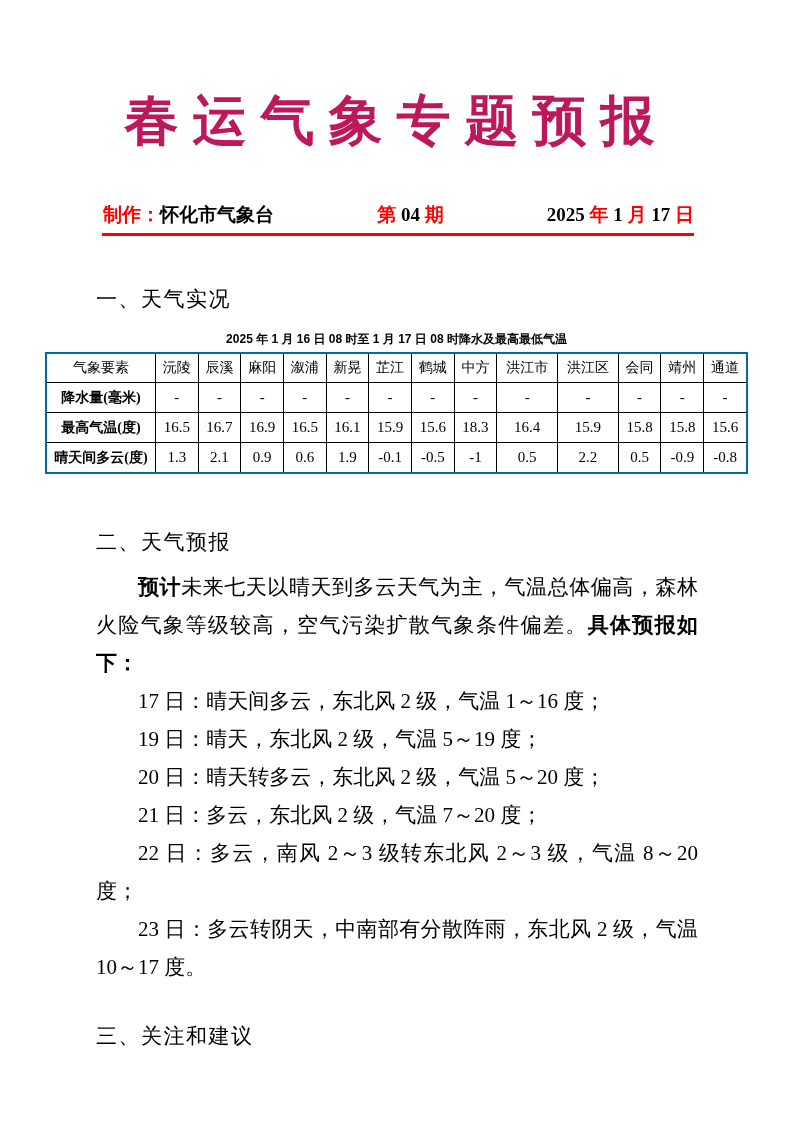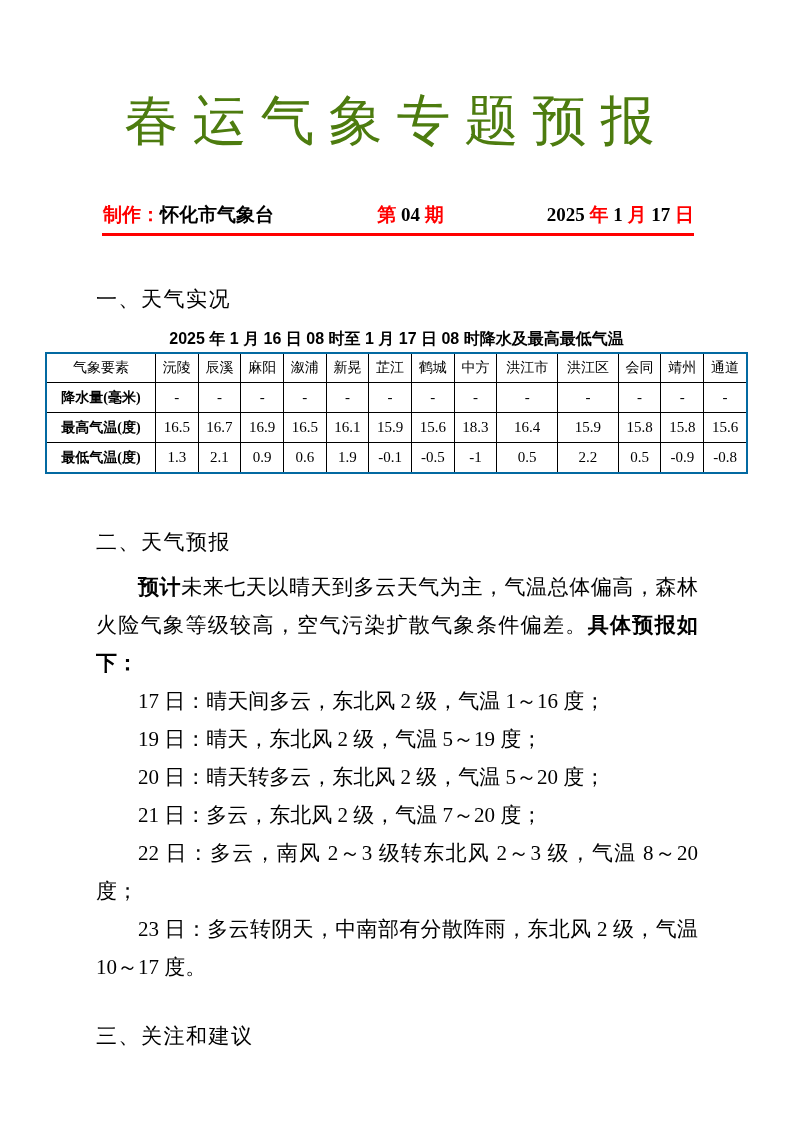--- a/index.html
+++ b/index.html
@@ -13,23 +13,23 @@
     overflow:hidden;
   }
   .red { color:#ff0000; }
   .hei { font-family:"Liberation Sans","DejaVu Sans",sans-serif; font-weight:bold; }
 
   .doc-title {
     margin:86px 0 0 0;
     text-align:center;
     font-size:54px;
     line-height:70px;
-    font-weight:normal;
+    font-weight:bold;
     letter-spacing:14px;
-    color:#4d7c0f;
+    color:#be185d;
     font-family:"Liberation Serif","DejaVu Serif",serif;
   }
 
   .masthead {
     display:flex;
     justify-content:space-between;
     align-items:baseline;
     margin:46px 99px 0 103px;
     font-size:19px;
     line-height:25px;
@@ -53,21 +53,21 @@
     color:#000000;
     font-family:"Liberation Sans","DejaVu Sans",sans-serif;
   }
   #sec1 { margin-top:49px; }
   #sec2 { margin-top:54px; }
   #sec3 { margin-top:36px; }
 
   .table-title {
     margin:15px 0 0 0;
     text-align:center;
-    font-size:16px;
+    font-size:12px;
     line-height:22px;
     font-weight:bold;
     font-family:"Liberation Sans","DejaVu Sans",sans-serif;
   }
 
   table.wtable {
     margin:2px auto 0 auto;
     width:703px;
     border-collapse:collapse;
     border:2px solid #0369a1;
@@ -164,21 +164,21 @@
           <td>15.9</td>
           <td>15.6</td>
           <td>18.3</td>
           <td>16.4</td>
           <td>15.9</td>
           <td>15.8</td>
           <td>15.8</td>
           <td>15.6</td>
         </tr>
         <tr>
-          <td class="rowlabel c0">最低气温(度)</td>
+          <td class="rowlabel c0">晴天间多云(度)</td>
           <td>1.3</td>
           <td>2.1</td>
           <td>0.9</td>
           <td>0.6</td>
           <td>1.9</td>
           <td>-0.1</td>
           <td>-0.5</td>
           <td>-1</td>
           <td>0.5</td>
           <td>2.2</td>

